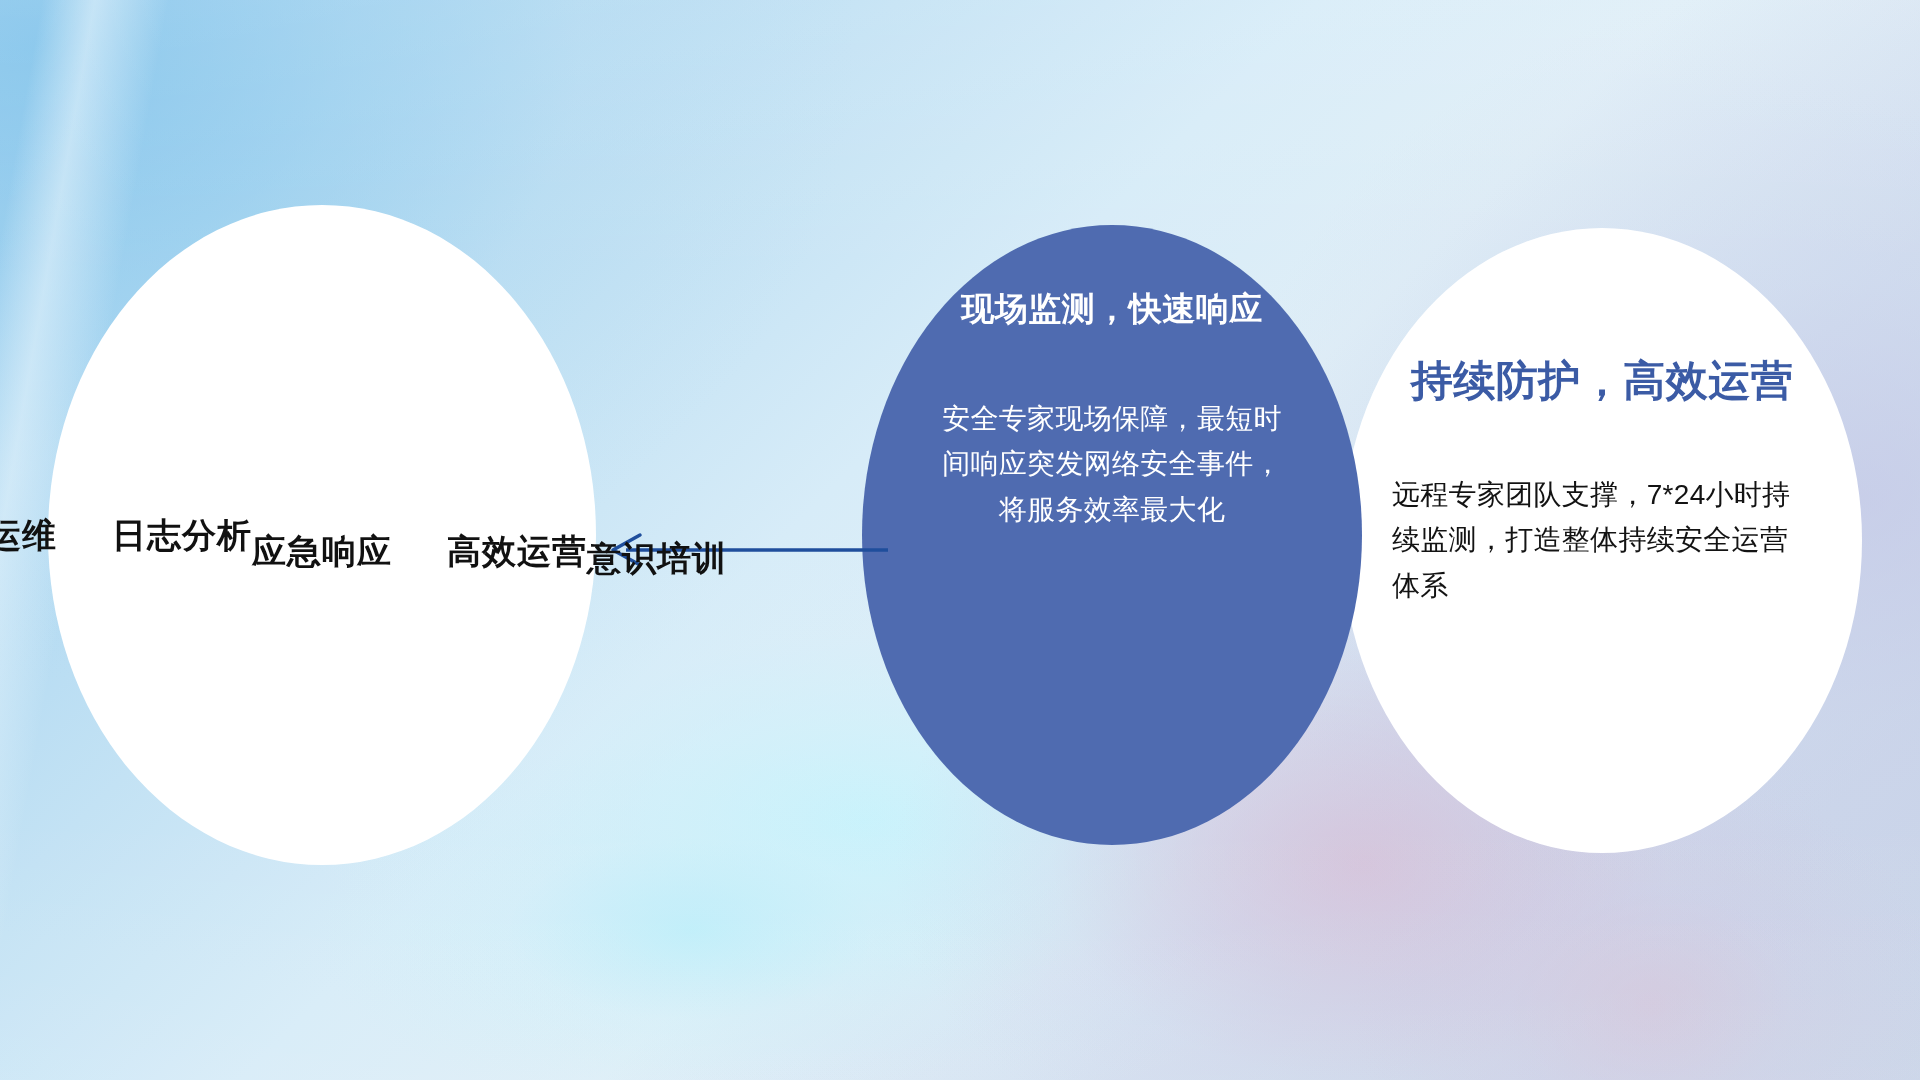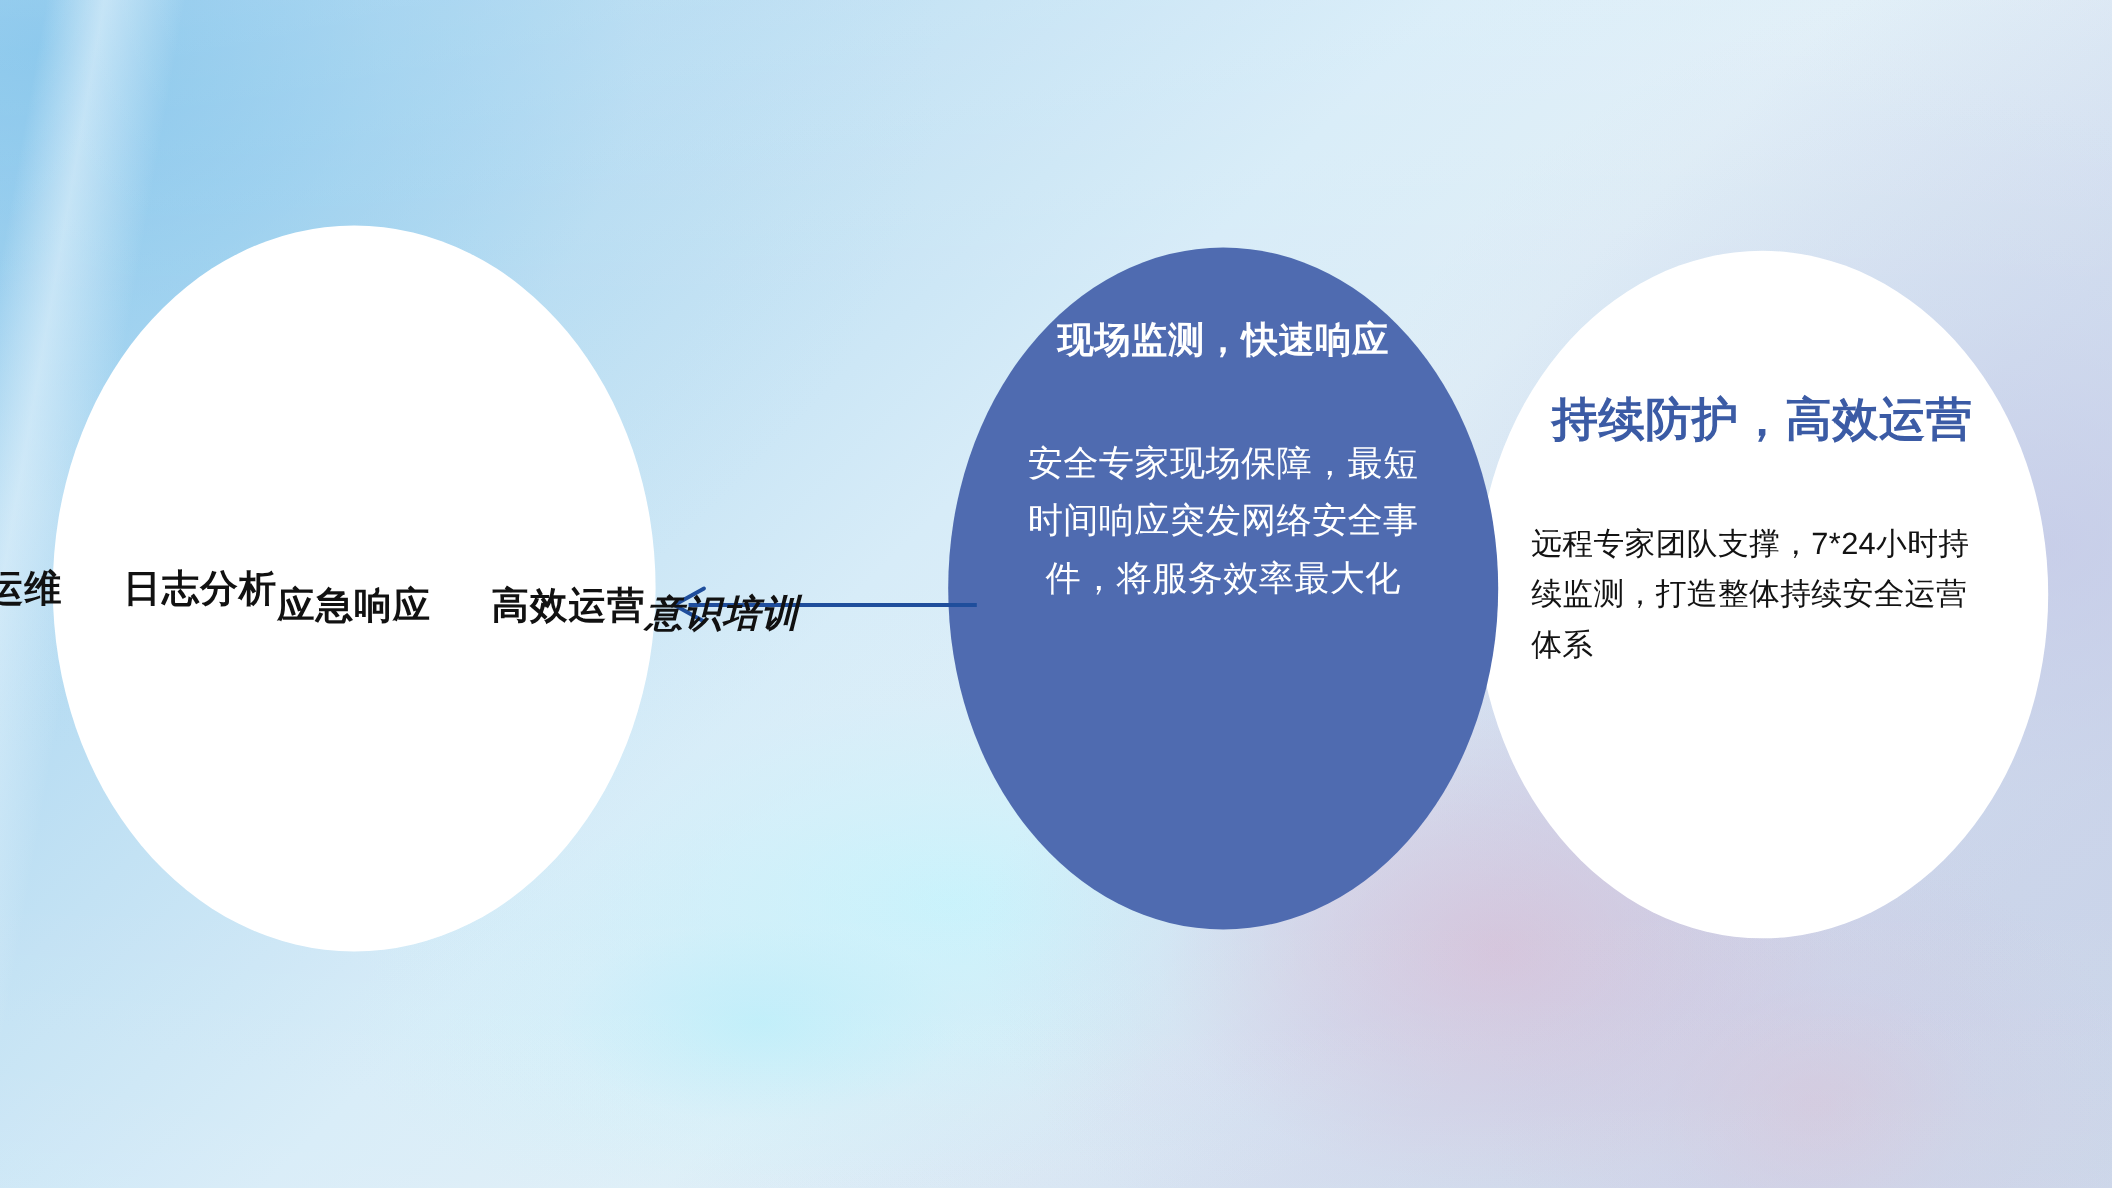--- a/index.html
+++ b/index.html
@@ -154,21 +154,20 @@
     letter-spacing: 1px;
     line-height: 1.0;
     white-space: nowrap;
     text-align: center;
   }
   .left-line + .left-line {
     margin-top: 32px;
   }
   #left-line-3 {
     margin-top: 46px;
-    font-style: italic;
   }
   .left-gap {
     display: inline-block;
     width: 34px;
   }
 
   
   #center-content {
     position: absolute;
     left: 862px;
@@ -185,21 +184,21 @@
     margin-top: 62px;
     font-size: 33px;
     font-weight: bold;
     color: #ffffff;
     letter-spacing: 0.5px;
     white-space: nowrap;
     text-align: center;
   }
   #center-body {
     margin-top: 64px;
-    font-size: 32px;
+    font-size: 28px;
     color: #ffffff;
     line-height: 1.62;
     text-align: center;
     width: 360px;
     letter-spacing: 0.3px;
   }
 
   
   #right-content {
     position: absolute;

